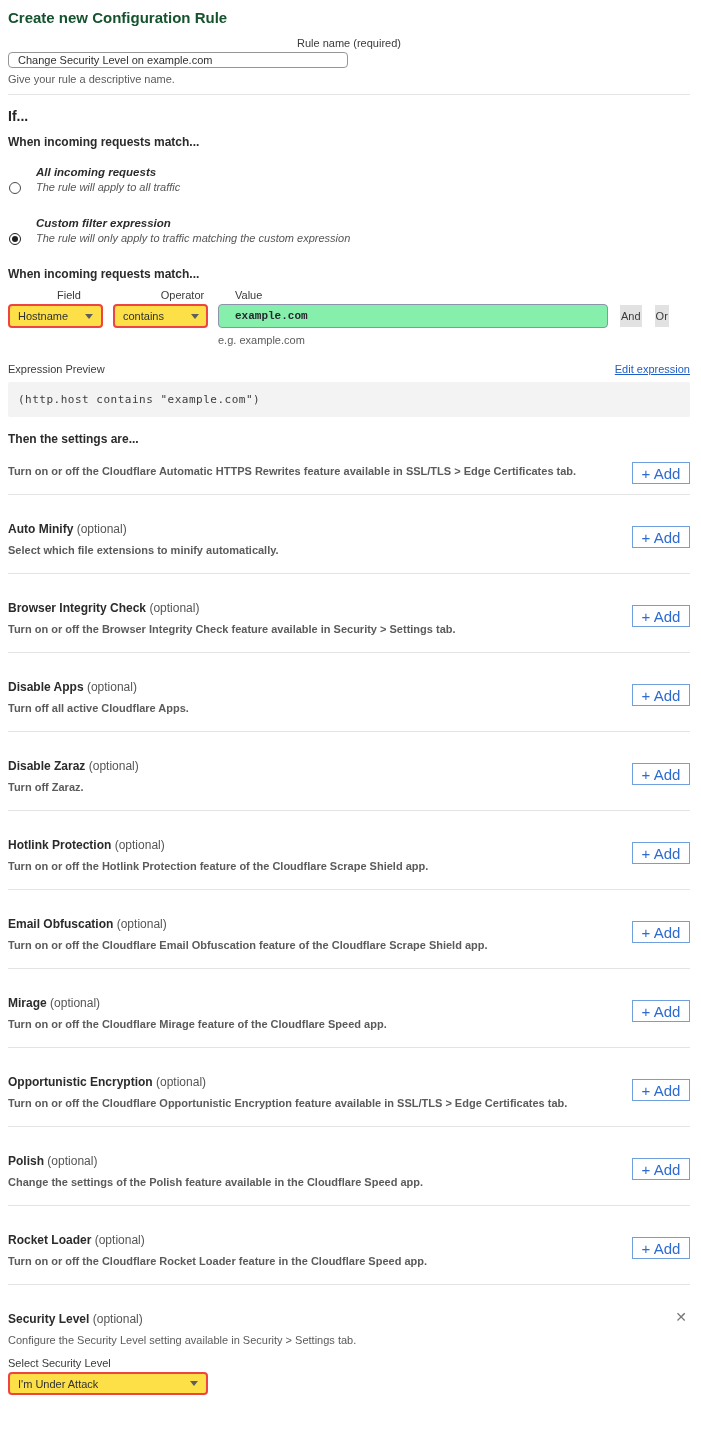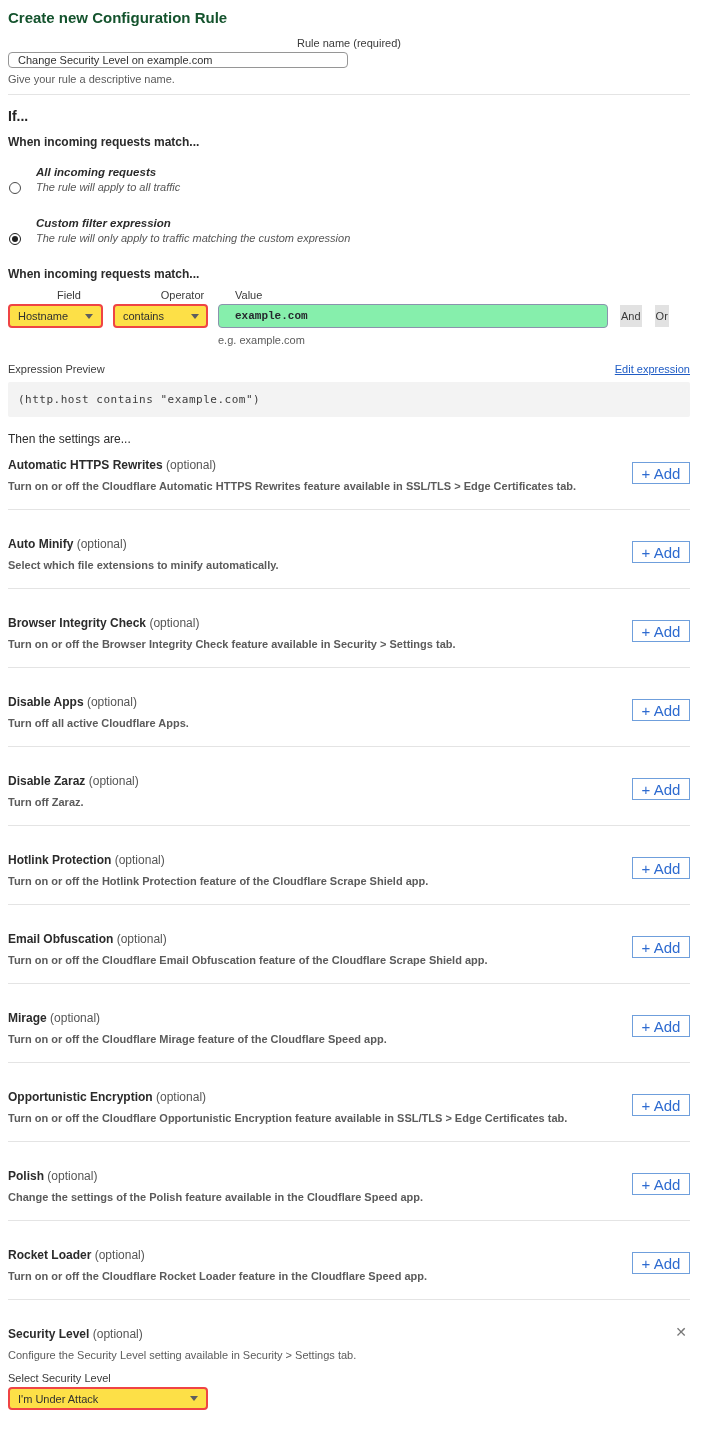--- a/index.html
+++ b/index.html
@@ -71,21 +71,21 @@
 
   .preview-row { display: flex; justify-content: space-between; align-items: baseline; margin-top: 17px; }
   .preview-label { color: #3a3a3a; text-align: center; }
   .edit-link { color: #1f5cc5; text-decoration: underline; cursor: pointer; font-size: 11px; }
   .code-block {
     margin-top: 7px; background: #f3f3f3; border-radius: 2px;
     padding: 11px 10px; font-family: "DejaVu Sans Mono", monospace;
     font-size: 11px; color: #3c3c3c; letter-spacing: 0.5px;
   }
 
-  .then-heading { font-size: 12px; font-weight: normal; color: #2b2b2b; margin-top: 15px; }
+  .then-heading { font-size: 12px; font-weight: bold; color: #2b2b2b; margin-top: 15px; }
 
   .setting-row { position: relative; padding: 27px 0 16px; border-bottom: 1px solid #e4e4e4; }
   .setting-row.first { padding-top: 12px; }
   .setting-title { font-size: 12px; line-height: 15px; }
   .setting-name { font-weight: bold; color: #2b2b2b; }
   .setting-optional { color: #555; font-weight: normal; }
   .setting-desc { margin-top: 7px; font-size: 11px; line-height: 13px; color: #5b5b5b; font-weight: bold; }
   .add-btn {
     position: absolute; right: 0; top: 31px;
     width: 58px; height: 22px; background: #fff;
@@ -164,24 +164,20 @@
   <div class="preview-row">
     <span class="preview-label">Expression Preview</span>
     <a class="edit-link">Edit expression</a>
   </div>
   <div class="code-block">(http.host contains "example.com")</div>
 
   <div class="then-heading">Then the settings are...</div>
 
   <div id="settings-list">
       <div class="setting-row first">
-    <div class="setting-title">
-      <span class="setting-name">Automatic HTTPS Rewrites</span>
-      <span class="setting-optional">(optional)</span>
-    </div>
     <div class="setting-desc">Turn on or off the Cloudflare Automatic HTTPS Rewrites feature available in SSL/TLS &gt; Edge Certificates tab.</div>
     <button class="add-btn">+ Add</button>
   </div>
       <div class="setting-row">
     <div class="setting-title">
       <span class="setting-name">Auto Minify</span>
       <span class="setting-optional">(optional)</span>
     </div>
     <div class="setting-desc">Select which file extensions to minify automatically.</div>
     <button class="add-btn">+ Add</button>

